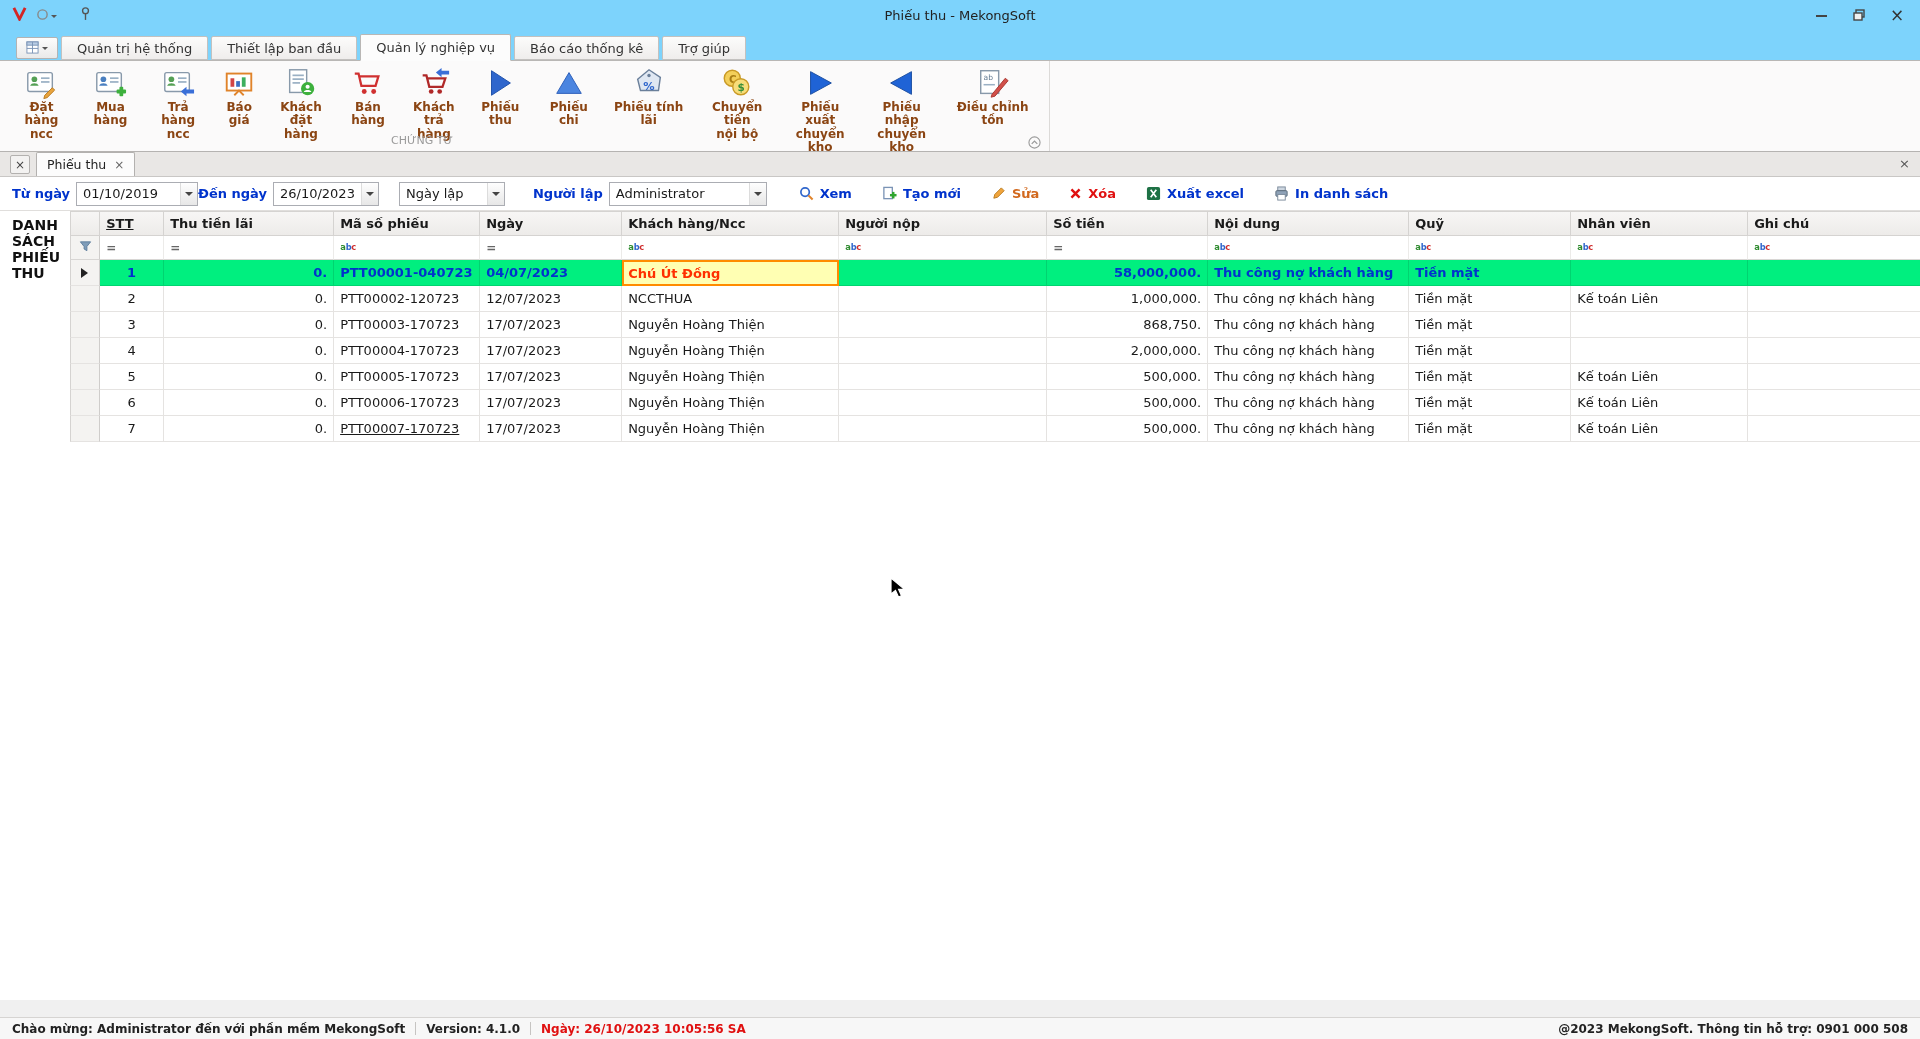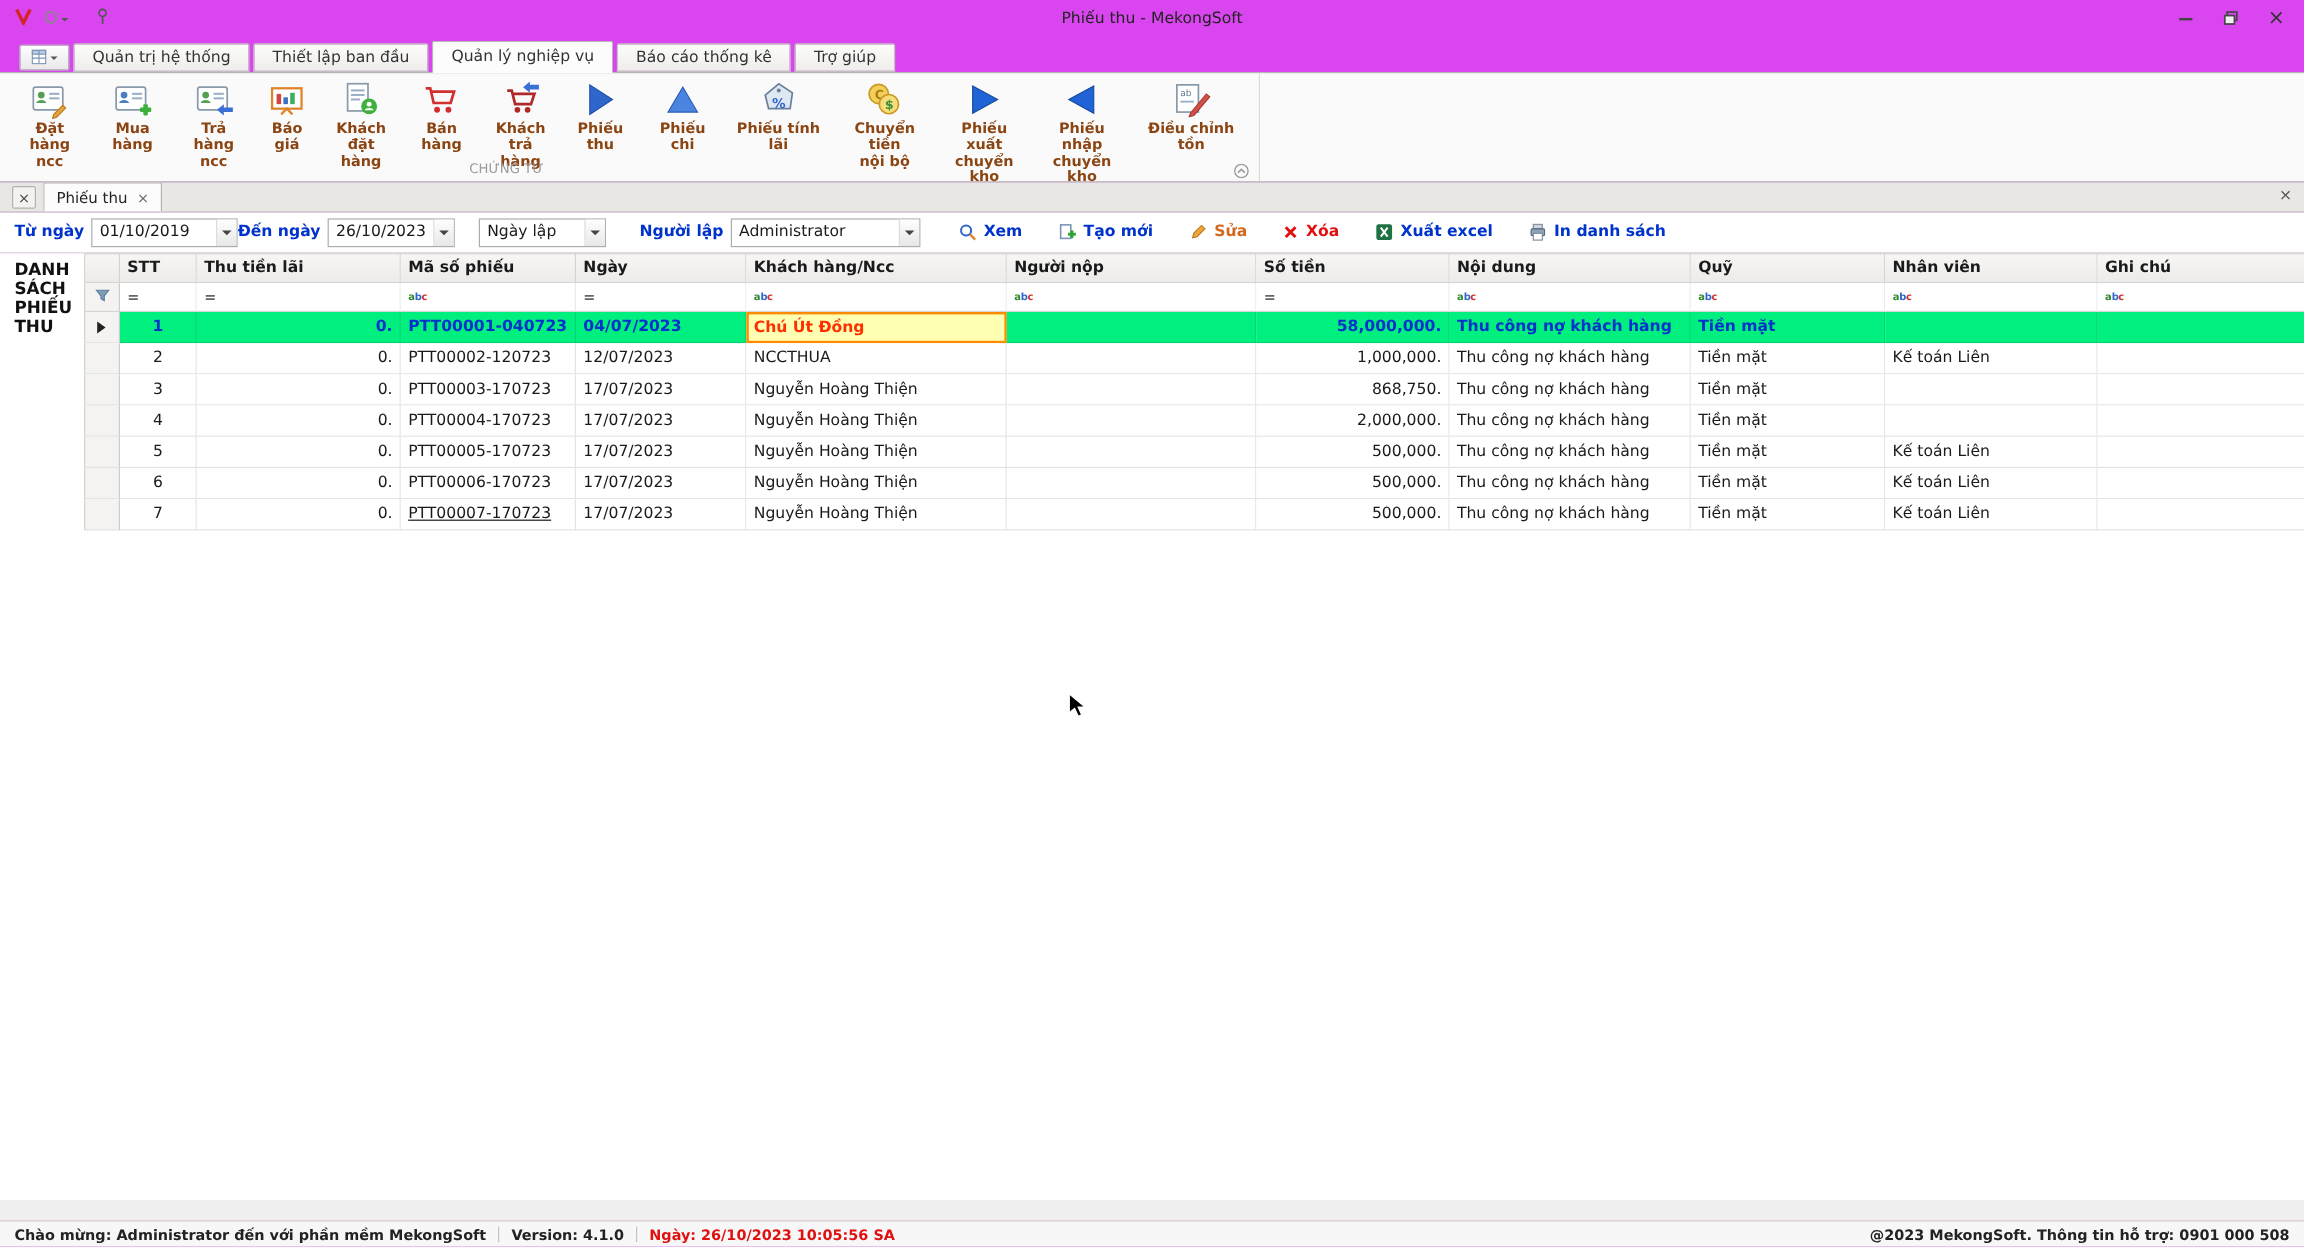--- a/index.html
+++ b/index.html
@@ -1,17 +1,17 @@
 <!DOCTYPE html>
 <html><head>
 <meta charset="utf-8">
 <style>
   * { margin:0; padding:0; box-sizing:border-box; }
   html,body { width:1920px; height:1039px; overflow:hidden; }
-  .window { width:1920px; height:1039px; display:flex; flex-direction:column; background:#d946ef;
+  .window { width:1920px; height:1039px; display:flex; flex-direction:column; background:#7dd3fc;
             font-family:"DejaVu Sans","Liberation Sans",sans-serif; color:#1a1a1a; position:relative; overflow:hidden; }
 
   
   .titlebar { height:31px; display:flex; align-items:center; position:relative; flex:0 0 auto; }
   .tb-left { display:flex; align-items:center; gap:9px; padding-left:12px; z-index:2; }
   .tb-title { position:absolute; left:0; right:0; text-align:center; font-size:13px; color:#222; z-index:1; }
   .tb-caption { margin-left:auto; display:flex; z-index:2; padding-right:4px; }
   .cap-btn { width:38px; height:30px; display:flex; align-items:center; justify-content:center; color:#333; }
   .glyph-min { width:11px; height:2px; background:#444; }
   .close-glyph { font-size:17px; line-height:1; }
@@ -435,21 +435,21 @@
         <span>In danh sách</span>
       </div>
     </div>
   </div>
 
   <div class="panel">
     <div class="panel-title">DANH SÁCH PHIẾU THU</div>
     <div class="grid">
       <div class="grid-header">
           <div class="hcell ind-h first"></div>
-          <div class="hcell" style="width: 64px;">STT</div>
+          <div class="hcell" style="width: 64px; text-decoration: underline;">STT</div>
           <div class="hcell" style="width: 170px;">Thu tiền lãi</div>
           <div class="hcell" style="width: 146px;">Mã số phiếu</div>
           <div class="hcell" style="width: 142px;">Ngày</div>
           <div class="hcell" style="width: 217px;">Khách hàng/Ncc</div>
           <div class="hcell" style="width: 208px;">Người nộp</div>
           <div class="hcell" style="width: 161px;">Số tiền</div>
           <div class="hcell" style="width: 201px;">Nội dung</div>
           <div class="hcell" style="width: 162px;">Quỹ</div>
           <div class="hcell" style="width: 177px;">Nhân viên</div>
           <div class="hcell" style="width: 222px;">Ghi chú</div>

